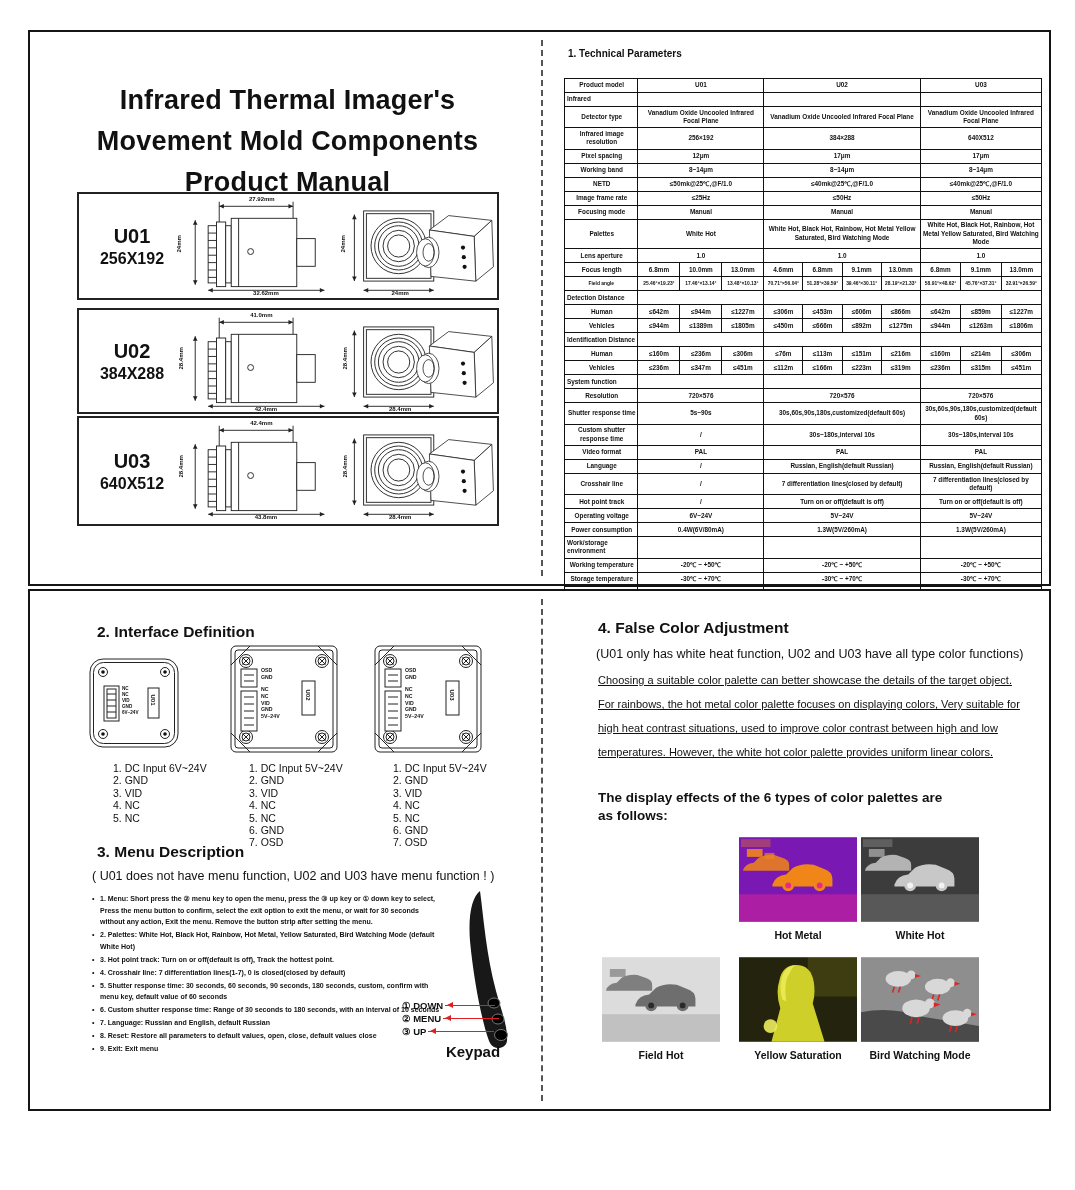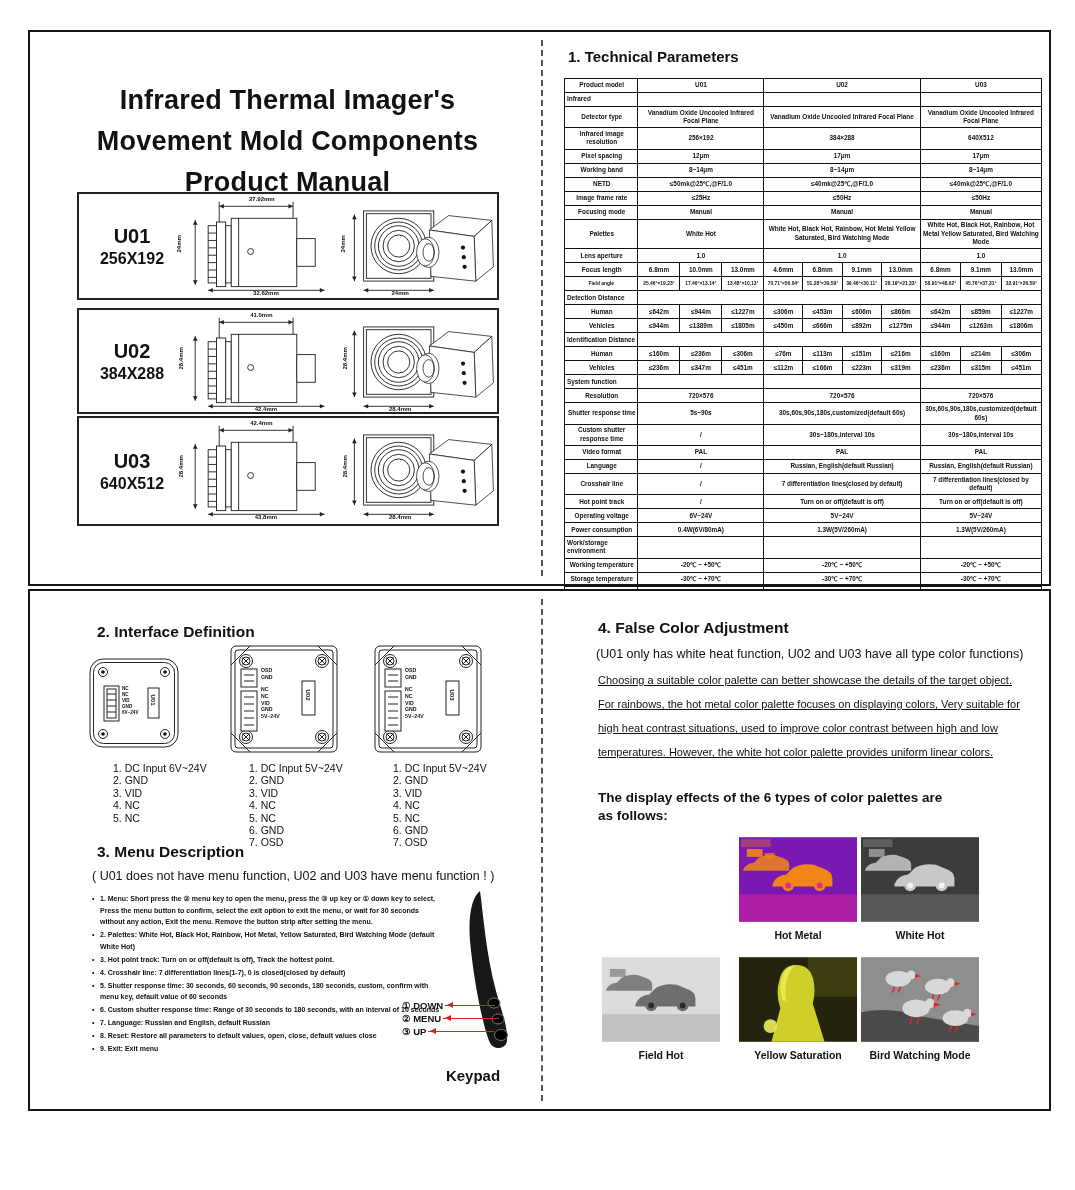--- a/index.html
+++ b/index.html
@@ -24,21 +24,21 @@
   .view{position:absolute;top:4px;height:96px;}
   .view svg{width:100%;height:100%;}
   .v-side{left:100px;width:158px;}
   .v-front{left:264px;width:104px;}
   .v-persp{left:328px;width:88px;top:10px;height:84px;}
   .dim{position:absolute;font-size:6px;font-weight:bold;white-space:nowrap;}
   .dim-top{top:-2px;left:50%;transform:translateX(-35%);}
   .dim-left{left:-9px;top:50%;transform:rotate(-90deg) translateX(30%);transform-origin:center;}
   .dim-bottom{bottom:-2px;left:55%;transform:translateX(-50%);}
   
-  .tp-heading{position:absolute;left:538px;top:16px;font-size:15px;font-weight:bold;}
+  .tp-heading{position:absolute;left:538px;top:16px;font-size:10px;font-weight:bold;}
   #tp-table-wrap{position:absolute;left:534px;top:46px;width:478px;}
   table{border-collapse:collapse;width:100%;table-layout:fixed;}
   td{border:1px solid #111;font-size:6.4px;font-weight:bold;text-align:center;
      padding:1.5px 1px;line-height:1.35;word-wrap:break-word;height:10px;vertical-align:middle;}
   td.lbl{padding-left:2px;}
   td.sec{text-align:left;}
   tr.small td{font-size:4.9px;padding:1.5px 0;}
   
   .h2{position:absolute;font-size:15.5px;font-weight:bold;}
   .iface-diagram{position:absolute;}
@@ -54,21 +54,21 @@
   .menu-list li{margin-bottom:1.5px;padding-left:8px;position:relative;}
   .menu-list li::before{content:"•";position:absolute;left:0;top:0;}
   .keypad-wand{position:absolute;left:420px;top:300px;width:80px;height:160px;}
   .keypad-labels{position:absolute;left:372px;top:408px;font-size:9.5px;font-weight:bold;}
   .kp-row{display:flex;align-items:center;height:13px;}
   .kp-arrow{display:inline-block;height:0;border-top:1.6px solid var(--arrow,#e02020);position:relative;margin-left:2px;}
   .kp-arrow::before{content:"";position:absolute;left:-1px;top:-4px;border:3.2px solid transparent;
         border-right:6px solid var(--arrow,#e02020);}
   .kp-a0{width:50px;} .kp-a1{width:56px;} .kp-a2{width:66px;}
   .keypad-caption{position:absolute;left:398px;top:452px;width:90px;text-align:center;
-        font-size:15px;font-weight:bold;margin-top:24px;}
+        font-size:15px;font-weight:bold;}
   
   .fc-note{position:absolute;font-size:12.5px;}
   .fc-par{position:absolute;width:430px;}
   .fc-par p{margin:0 0 13px 0;font-size:11px;line-height:11px;text-decoration:underline;}
   .fc-sub{position:absolute;font-size:13.5px;font-weight:bold;line-height:18px;width:400px;}
   .palette{position:absolute;width:118px;}
   .palette svg{width:118px;height:85px;display:block;}
   .palette figcaption{margin-top:7px;text-align:center;font-size:10.5px;font-weight:bold;}
   figure{margin:0;}
   .ln{stroke:#222;fill:none;stroke-width:1;}

